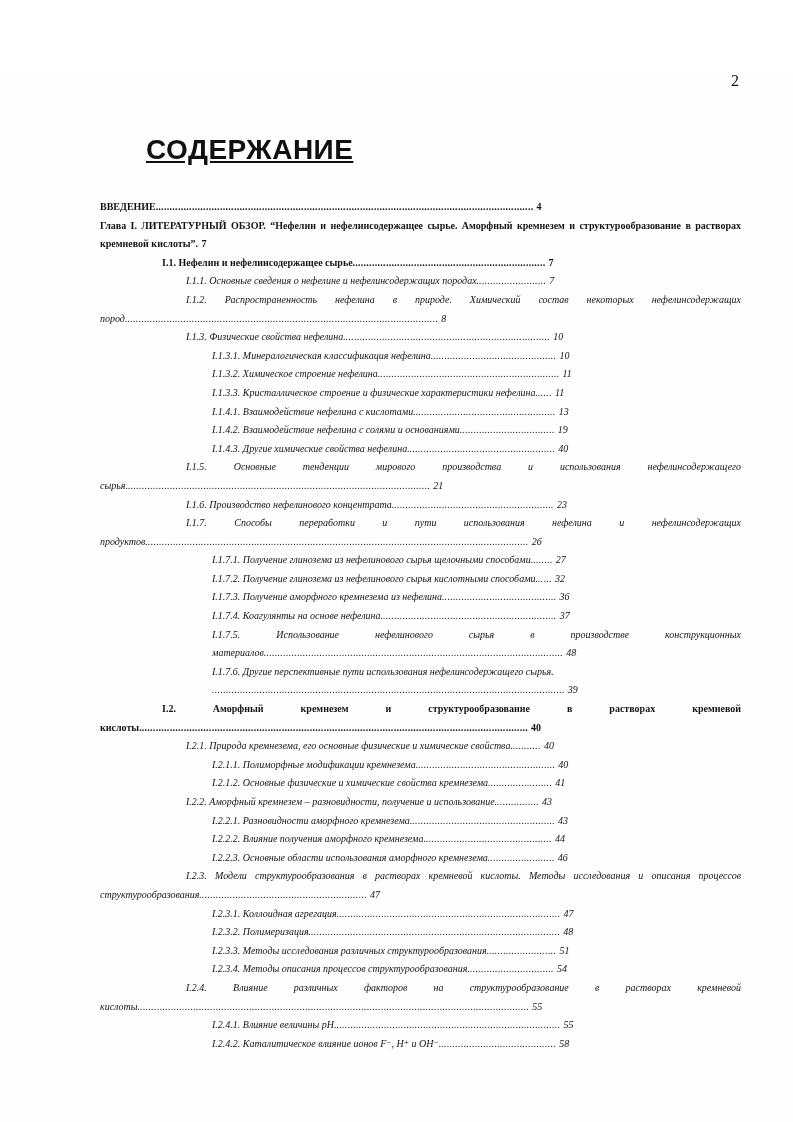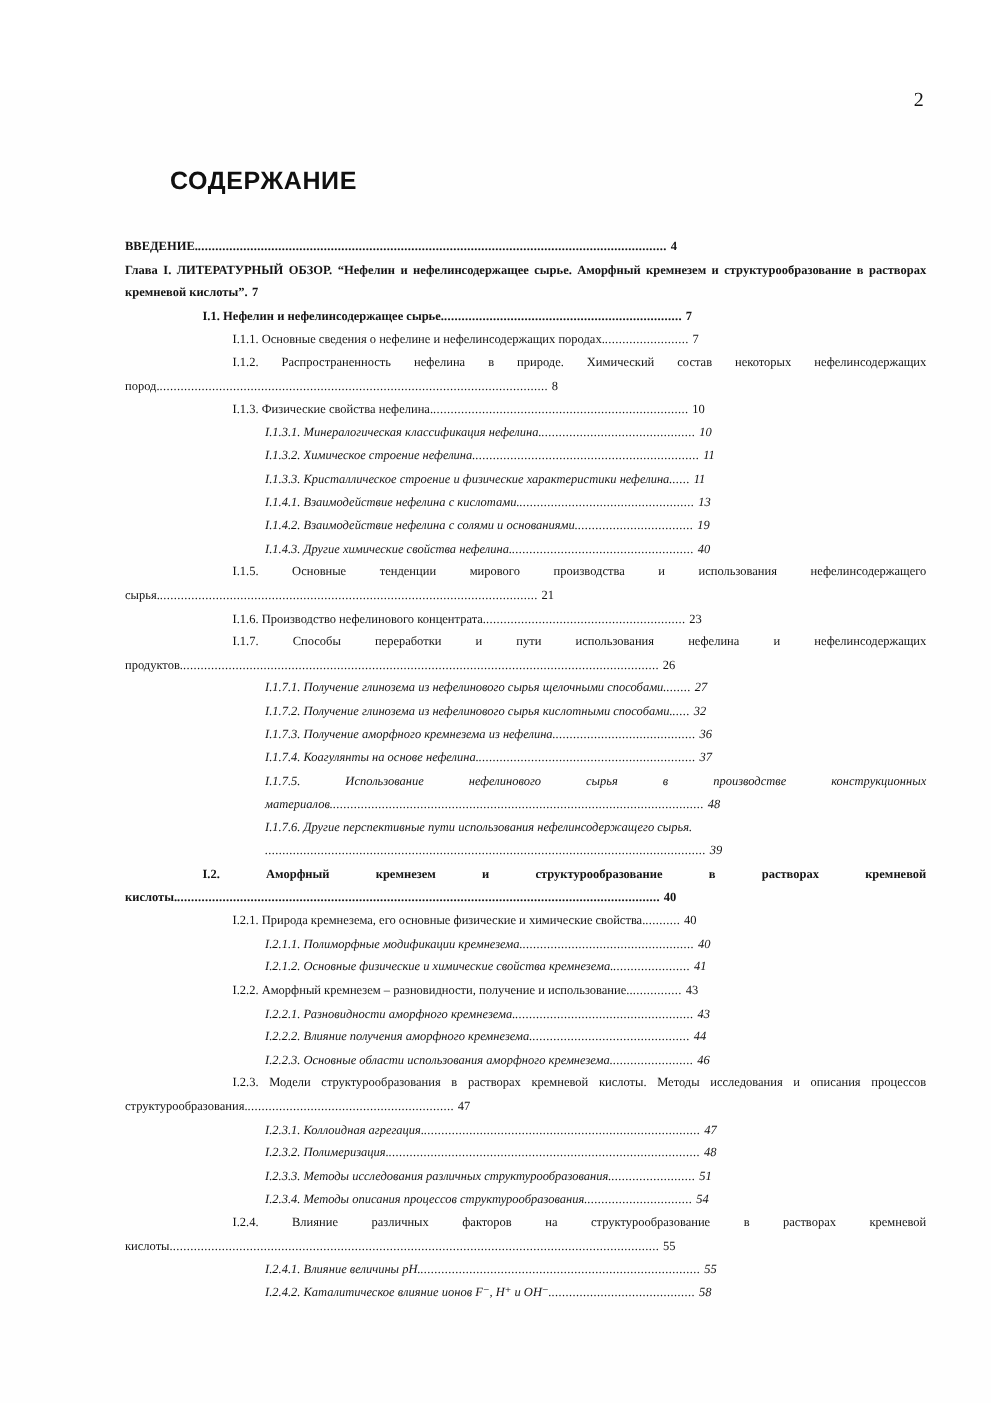--- a/index.html
+++ b/index.html
@@ -19,41 +19,42 @@
     background: #fefefe;
   }
   .page-number {
     margin-top: 72px;
     text-align: right;
     font-size: 16px;
     line-height: 18px;
     padding-right: 2px;
   }
   .doc-title {
-    margin: 44px 0 0 36px;
+    margin: 44px 0 0 46px;
     font-family: "Liberation Sans", "DejaVu Sans", sans-serif;
     font-weight: bold;
-    font-size: 20px;
+    font-size: 28px;
     letter-spacing: 0.5px;
     color: #101010;
+    text-decoration: underline;
   }
   .toc {
     margin-top: 32px;
     font-size: 10px;
     line-height: 18.6px;
   }
   .toc-entry {
     text-align: justify;
     margin: 0;
   }
   .toc-entry.bold   { font-weight: bold; }
   .toc-entry.italic { font-style: italic; }
   .lvl0 { text-indent: 0; }
   .lvl1 { text-indent: 62px; }
-  .lvl2 { text-indent: 86px; }
+  .lvl2 { text-indent: 86px; font-style: italic; }
   .lvl3 { margin-left: 112px; text-indent: 0; }
   .dots {
     word-break: break-all;
     letter-spacing: 0.3px;
   }
   .pagenum { padding-left: 3px; }
   .pagenum.inline { padding-left: 1px; }
 </style>
 </head>
 <body>

